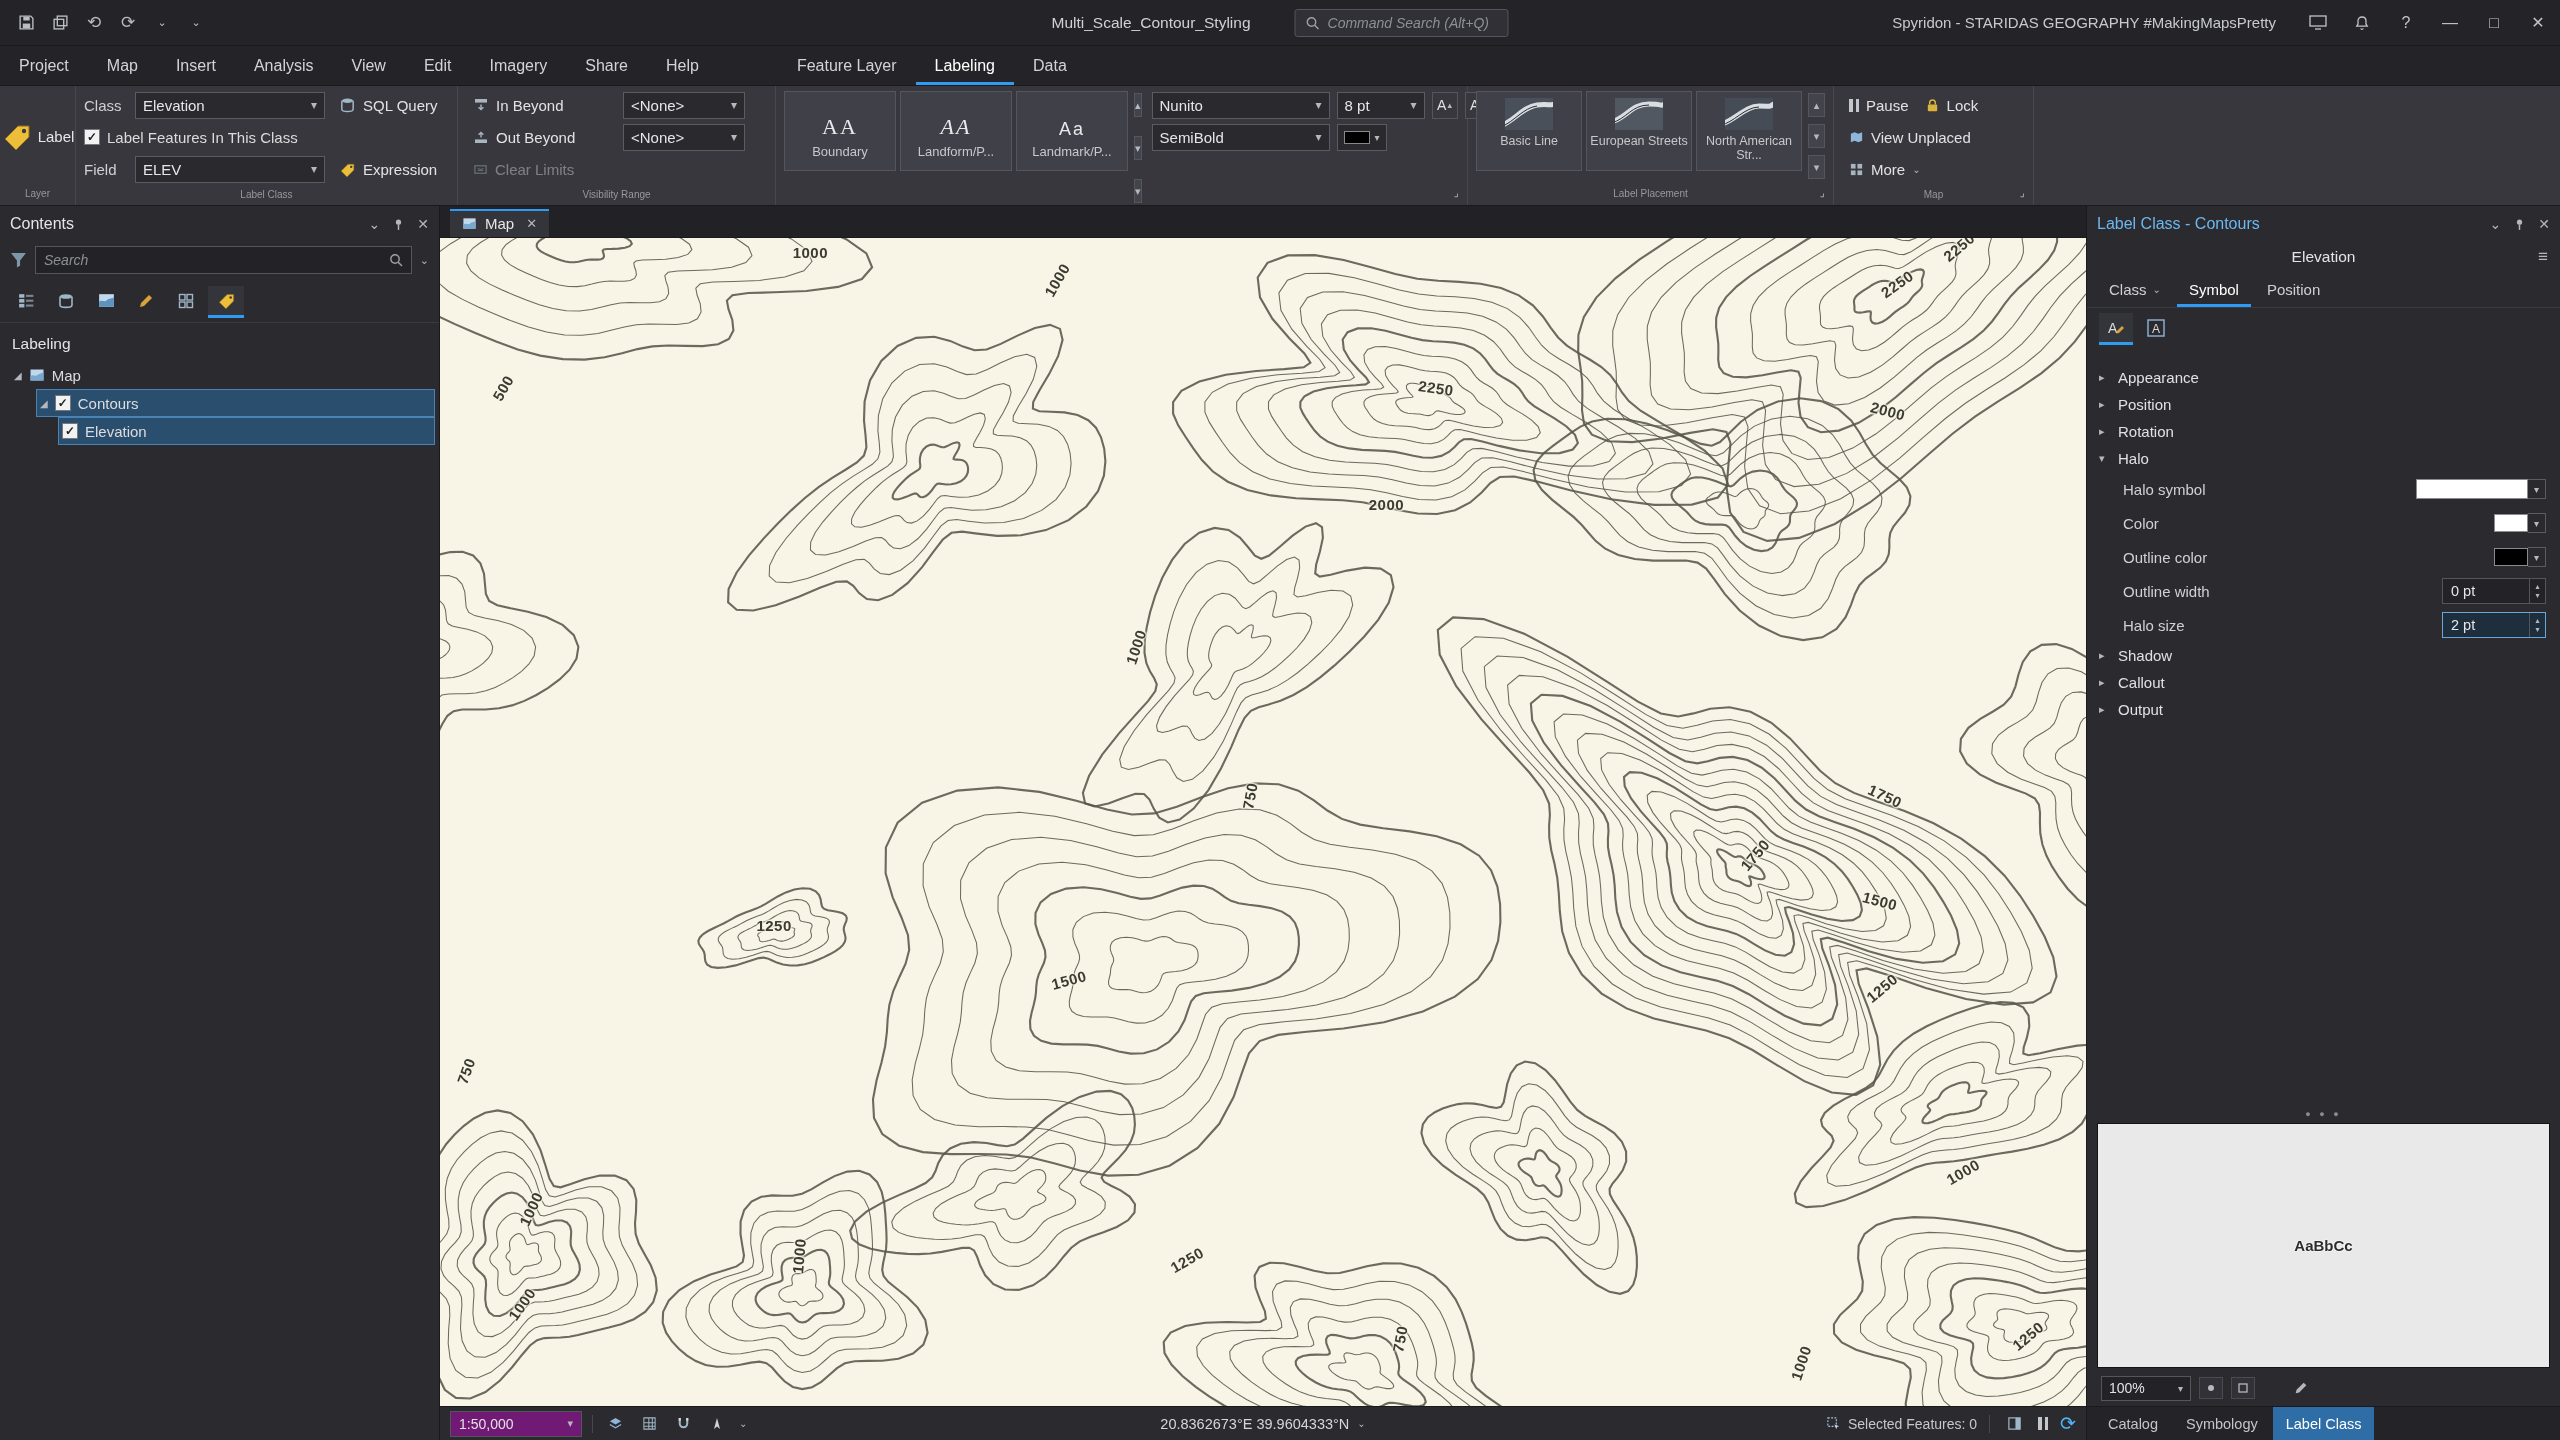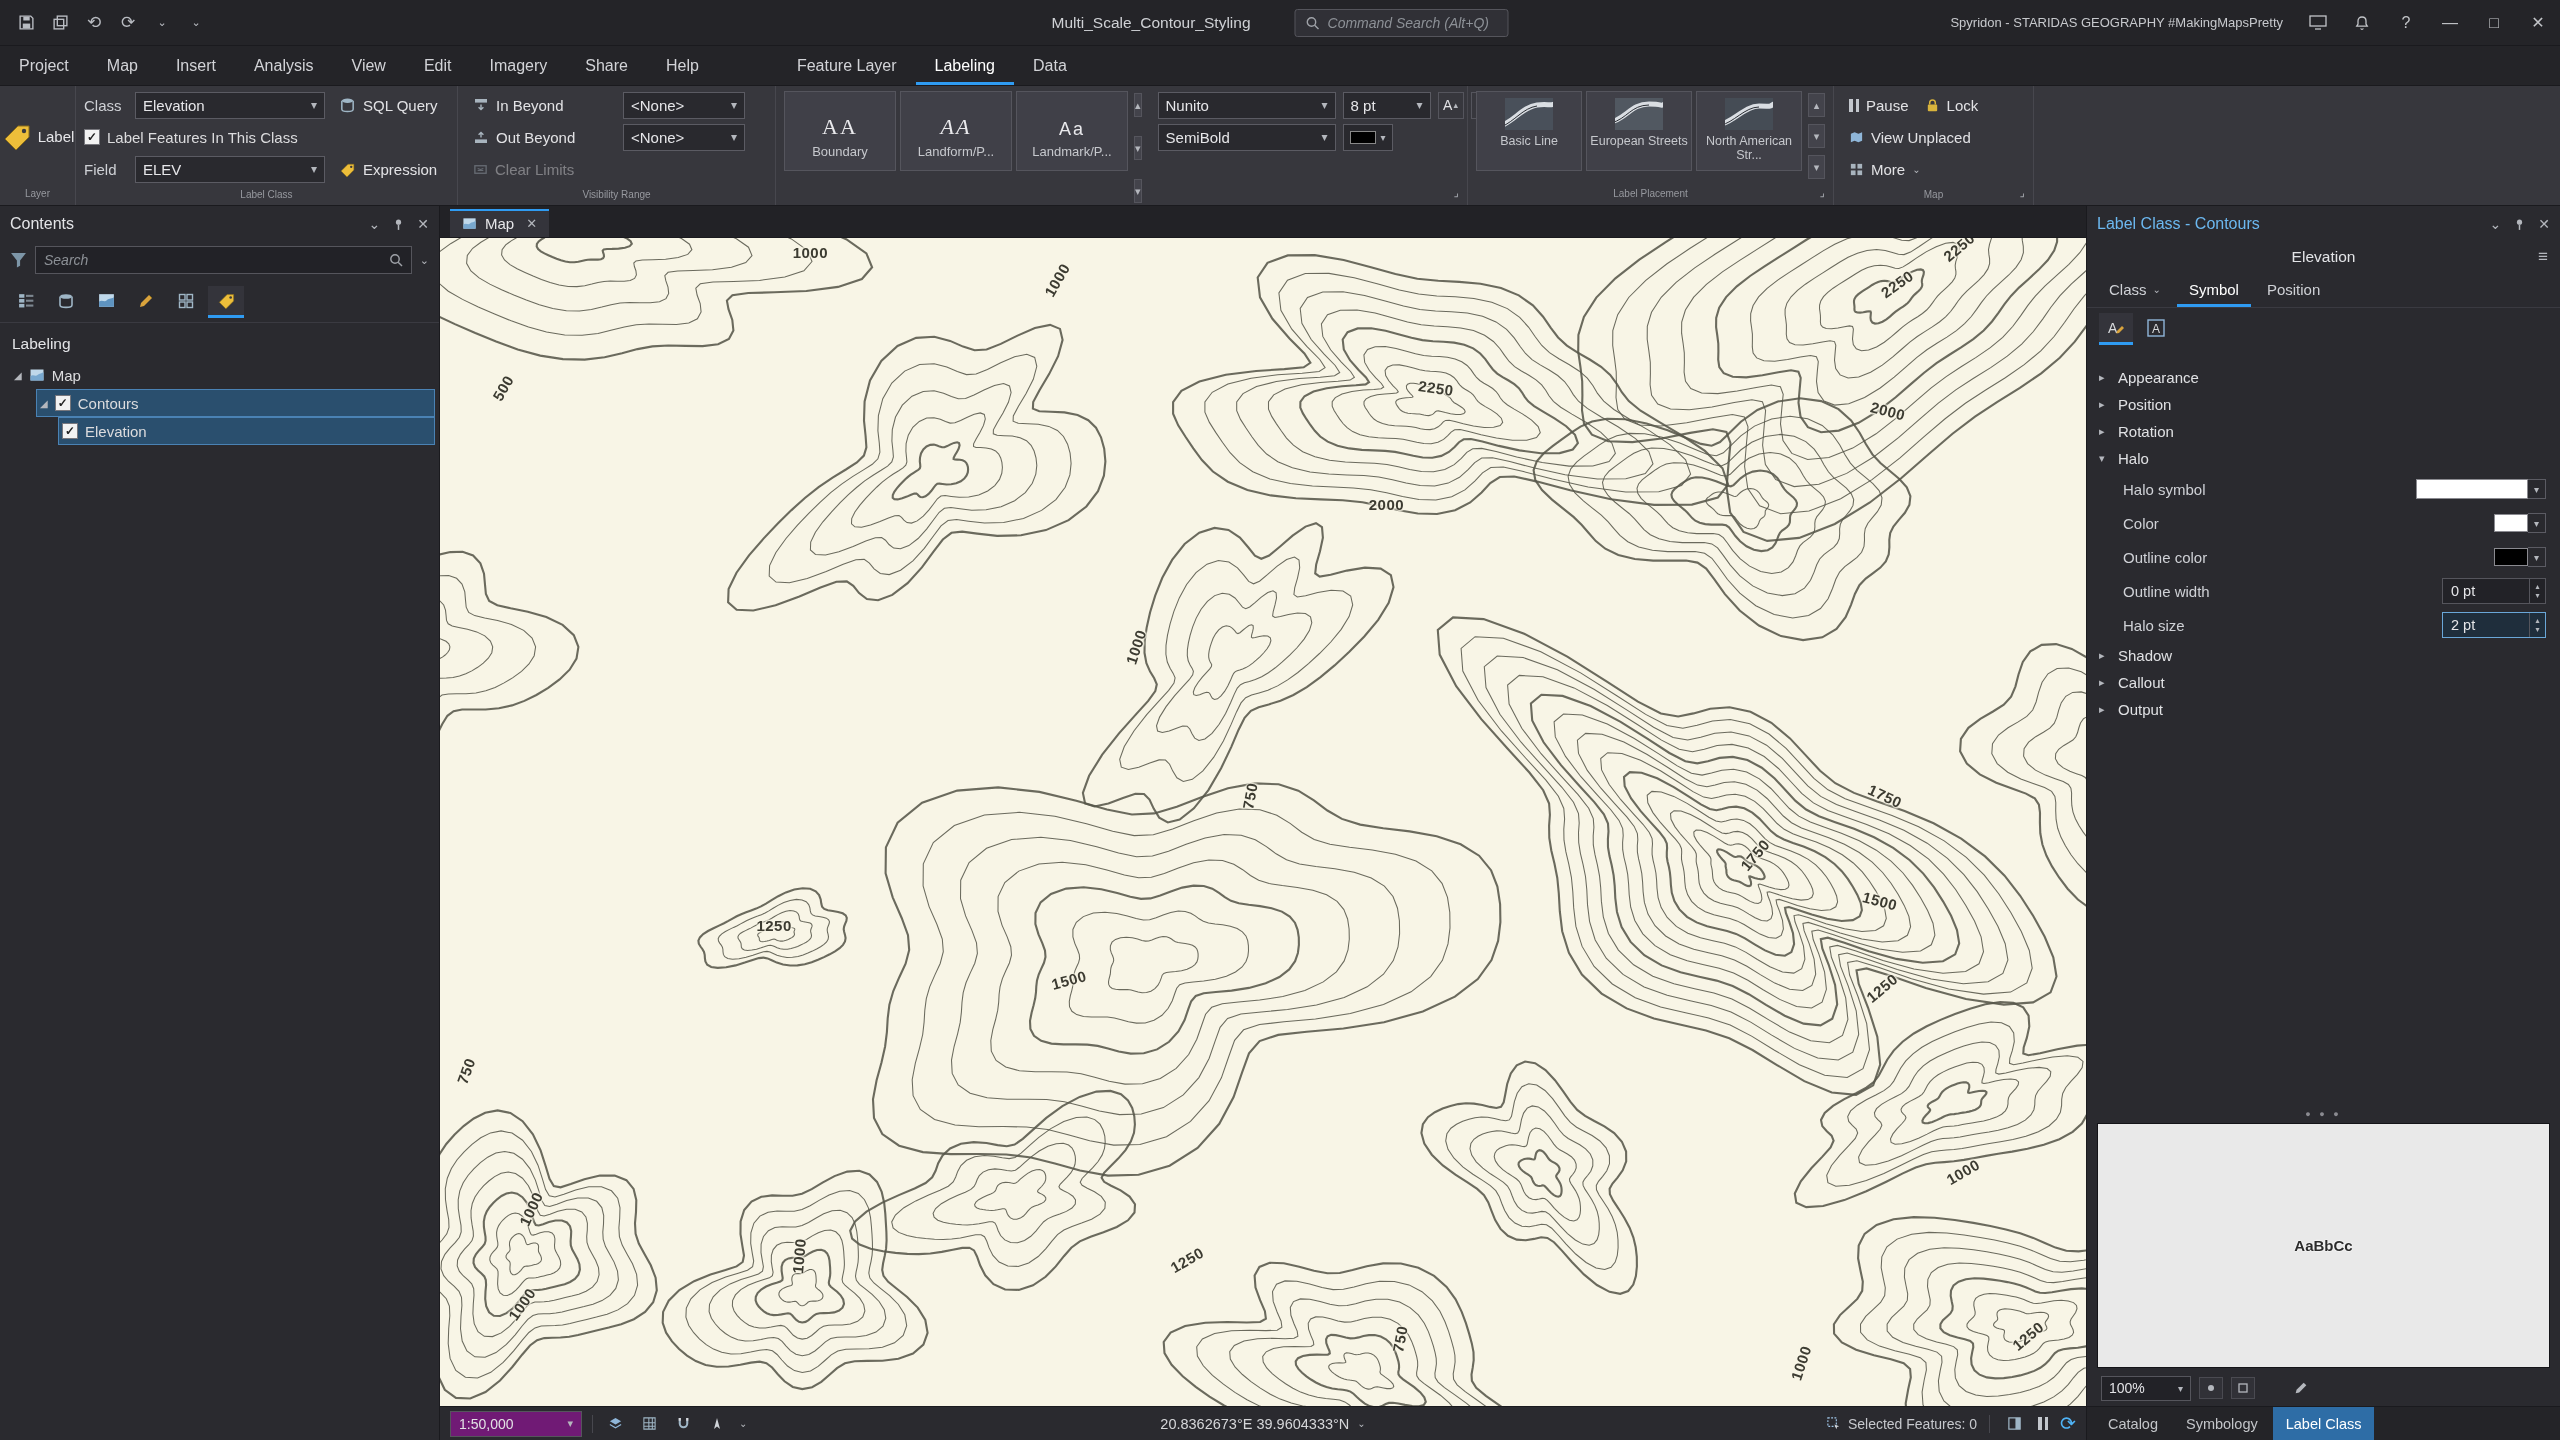--- a/index.html
+++ b/index.html
@@ -8,21 +8,21 @@
 svg{display:block}
 
 .titlebar{height:46px;background:#242428;display:flex;align-items:center;position:relative;border-bottom:1px solid #1a1a1e}
 .qat{display:flex;align-items:center;gap:6px;padding-left:12px;color:#b9bcc2}
 .qat .ico{width:28px;height:28px;display:flex;align-items:center;justify-content:center;font-size:17px}
 .tb-center{position:absolute;left:50%;transform:translateX(-50%);display:flex;align-items:center;gap:44px}
 .tb-title{color:#cfd1d5;font-size:15.5px;white-space:nowrap}
 .cmd-search{width:214px;height:28px;background:#303036;border:1px solid #55555c;border-radius:3px;display:flex;align-items:center;gap:8px;padding:0 10px;color:#9fa2a8}
 .cmd-search .ph{font-style:italic;font-size:14px;color:#8c9096;white-space:nowrap}
 .tb-right{margin-left:auto;display:flex;align-items:center;height:100%}
-.account{color:#c7c9cd;font-size:13px;margin-right:13px;white-space:nowrap}
+.account{color:#c7c9cd;font-size:15px;margin-right:20px;white-space:nowrap}
 .tb-ico{width:44px;height:100%;display:flex;align-items:center;justify-content:center;color:#c2c4c8;font-size:16px}
 
 .tabsrow{height:40px;background:#242428;display:flex;align-items:stretch;border-bottom:1px solid #1a1a1e}
 .rtab-top{padding:0 19px;display:flex;align-items:center;color:#d2d3d7;font-size:16px;cursor:default;white-space:nowrap}
 .rtab-top.active{color:#ffffff;box-shadow:inset 0 -3px 0 #2f9bf2}
 .ctx-gap{width:60px}
 
 .ribbon{height:120px;background:#37373d;display:flex;align-items:stretch;border-bottom:1px solid #1a1a1e}
 .rgroup{position:relative;display:flex;flex-direction:column;border-right:1px solid #47474e}
 .rg-body{flex:1;display:flex;padding:5px 8px 0 8px;gap:6px}
@@ -309,21 +309,21 @@
           <div class="ts-card">
             <span class="ts-prev" style="font-size:18px">Aa</span>
             <span class="ts-name">Landmark/P...</span>
           </div>
         </div>
         <div class="gal-scroll">
           <span>▴</span>
           <span>▾</span>
           <span>▾</span>
         </div>
-        <div class="rcol" style="margin-left:10px">
+        <div class="rcol" style="margin-left:4px">
           <div class="rrow">
             <div class="combo" style="width:178px">
               <span class="val">Nunito</span>
               <span class="caret">▾</span>
             </div>
             <div class="combo" style="width:88px">
               <span class="val">8 pt</span>
               <span class="caret">▾</span>
             </div>
             <div class="fszbtn">A<span class="arr">▴</span></div>

